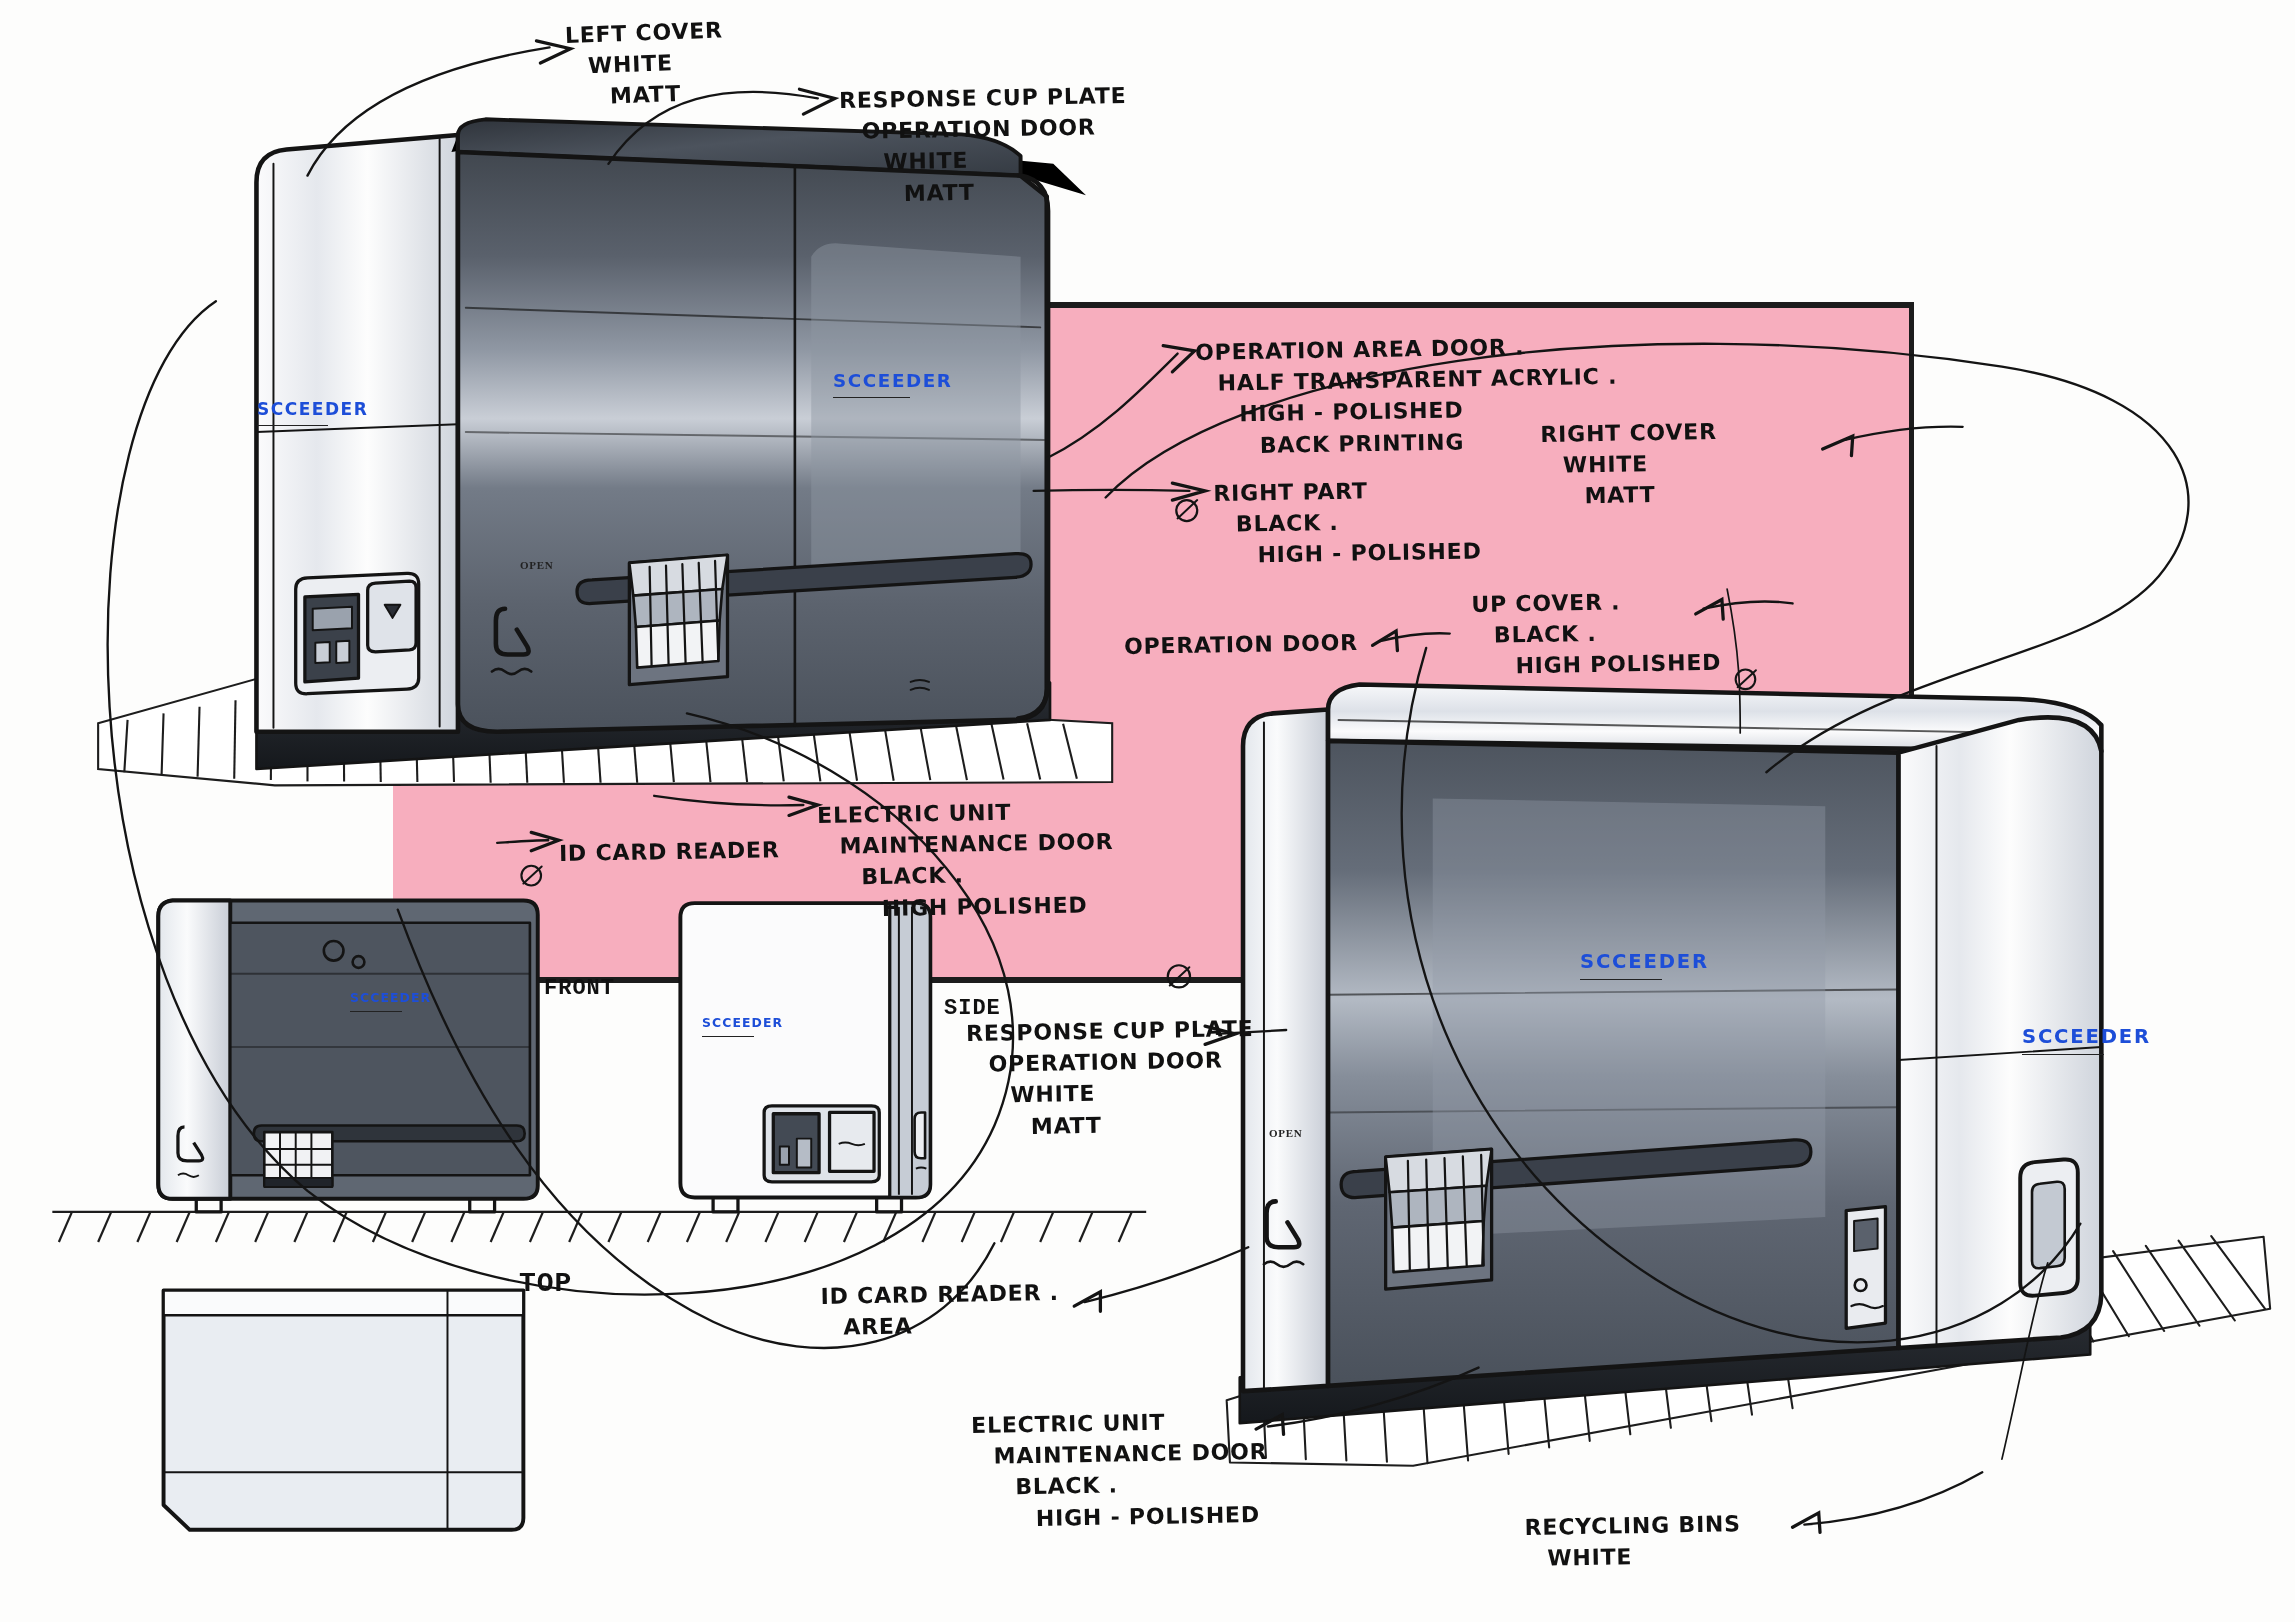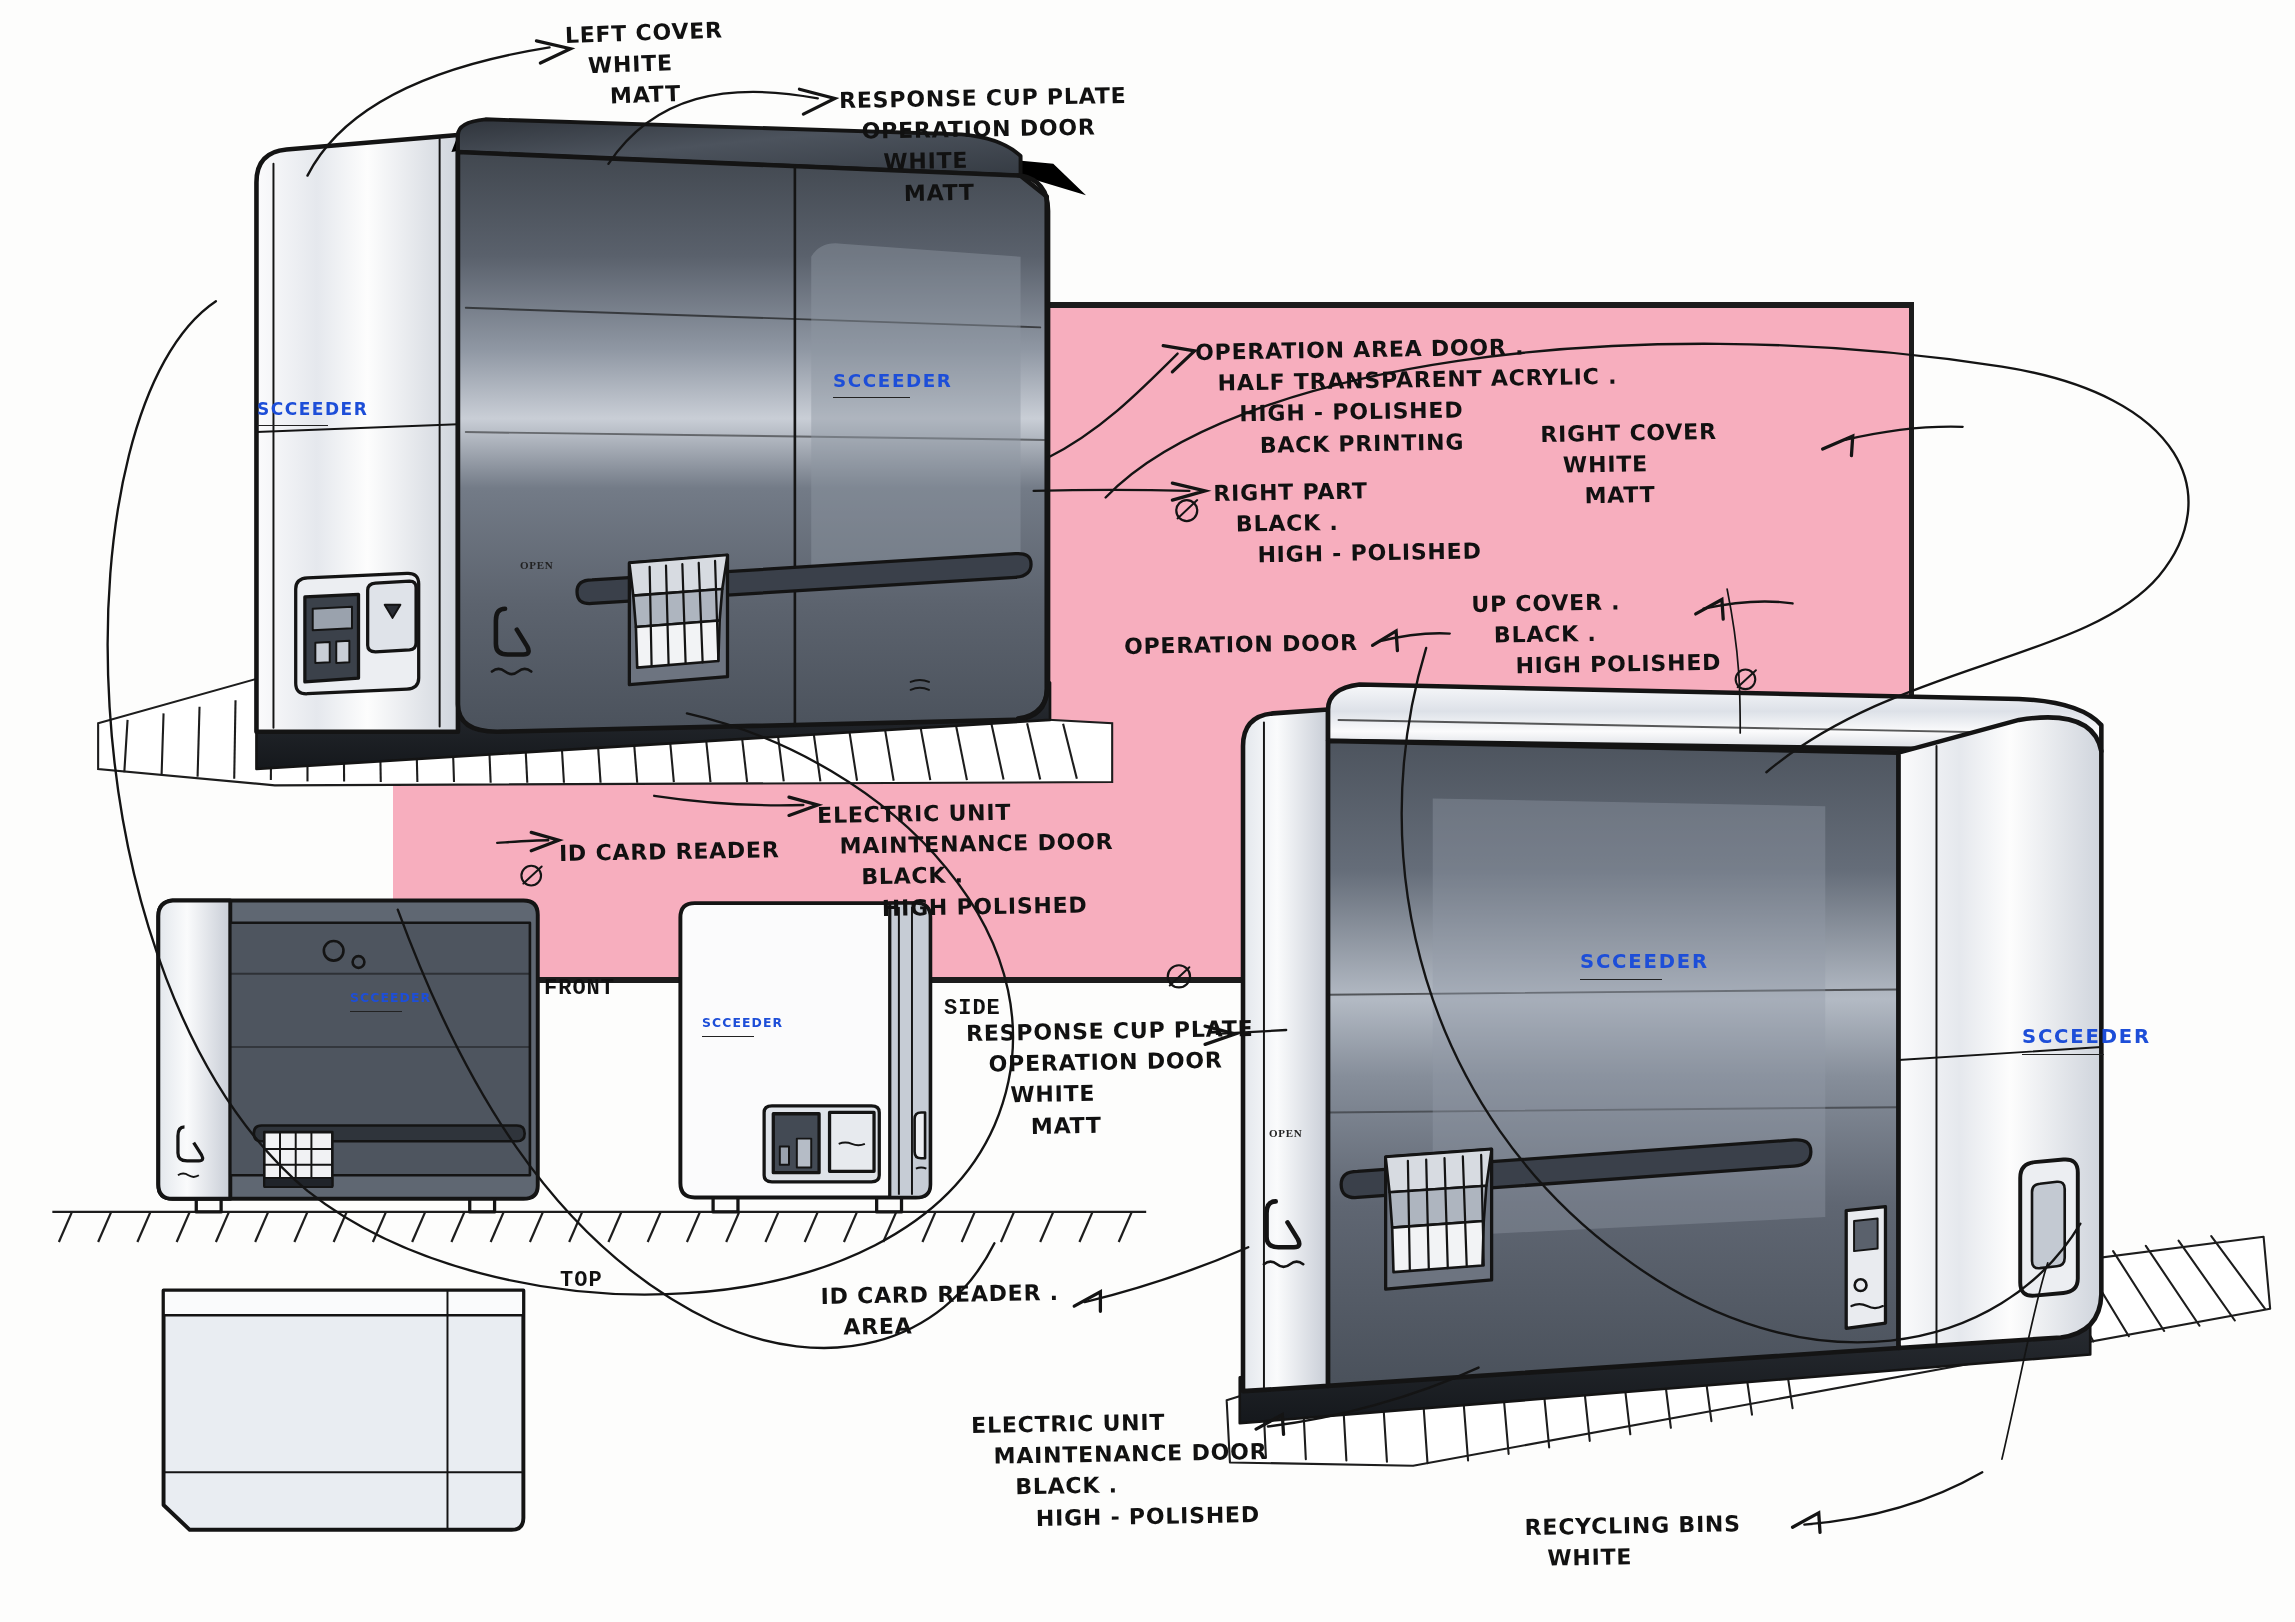--- a/index.html
+++ b/index.html
@@ -479,21 +479,21 @@
         <span class="l i3">HIGH - POLISHED</span>
       </div>
       <div class="anno" style="left: 1525px; top: 1512px; font-size: 22px; transform: rotate(-1deg);">
         <span class="l i0">RECYCLING BINS</span>
         <span class="l i1">WHITE</span>
       </div>
     </div>
   <div id="viewlabels">
       <div class="viewlabel" style="left: 544px; top: 976px; font-size: 22px;">FRONT</div>
       <div class="viewlabel" style="left: 944px; top: 996px; font-size: 22px;">SIDE</div>
-      <div class="viewlabel" style="left: 560px; top: 1268px; font-size: 22px;">TOP</div>
+      <div class="viewlabel" style="left: 519px; top: 1268px; font-size: 28px;">TOP</div>
     </div>
   <div id="logolayer">
       <div class="logo" style="left: 257px; top: 399px; font-size: 17px; letter-spacing: 1.5px;"><span>SCCEEDER</span><span class="sub" style="width: 71px;"></span></div>
       <div class="logo" style="left: 833px; top: 370px; font-size: 18.3px; letter-spacing: 1.6px;"><span>SCCEEDER</span><span class="sub" style="width: 77px;"></span></div>
       <div class="logo" style="left: 350px; top: 990px; font-size: 12.4px; letter-spacing: 1.1px;"><span>SCCEEDER</span><span class="sub" style="width: 52px;"></span></div>
       <div class="logo" style="left: 702px; top: 1015px; font-size: 12.4px; letter-spacing: 1.1px;"><span>SCCEEDER</span><span class="sub" style="width: 52px;"></span></div>
       <div class="logo" style="left: 1580px; top: 950px; font-size: 19.6px; letter-spacing: 1.8px;"><span>SCCEEDER</span><span class="sub" style="width: 82px;"></span></div>
       <div class="logo" style="left: 2022px; top: 1025px; font-size: 19.6px; letter-spacing: 1.8px;"><span>SCCEEDER</span><span class="sub" style="width: 82px;"></span></div>
     </div>
   <div id="microlayer">

